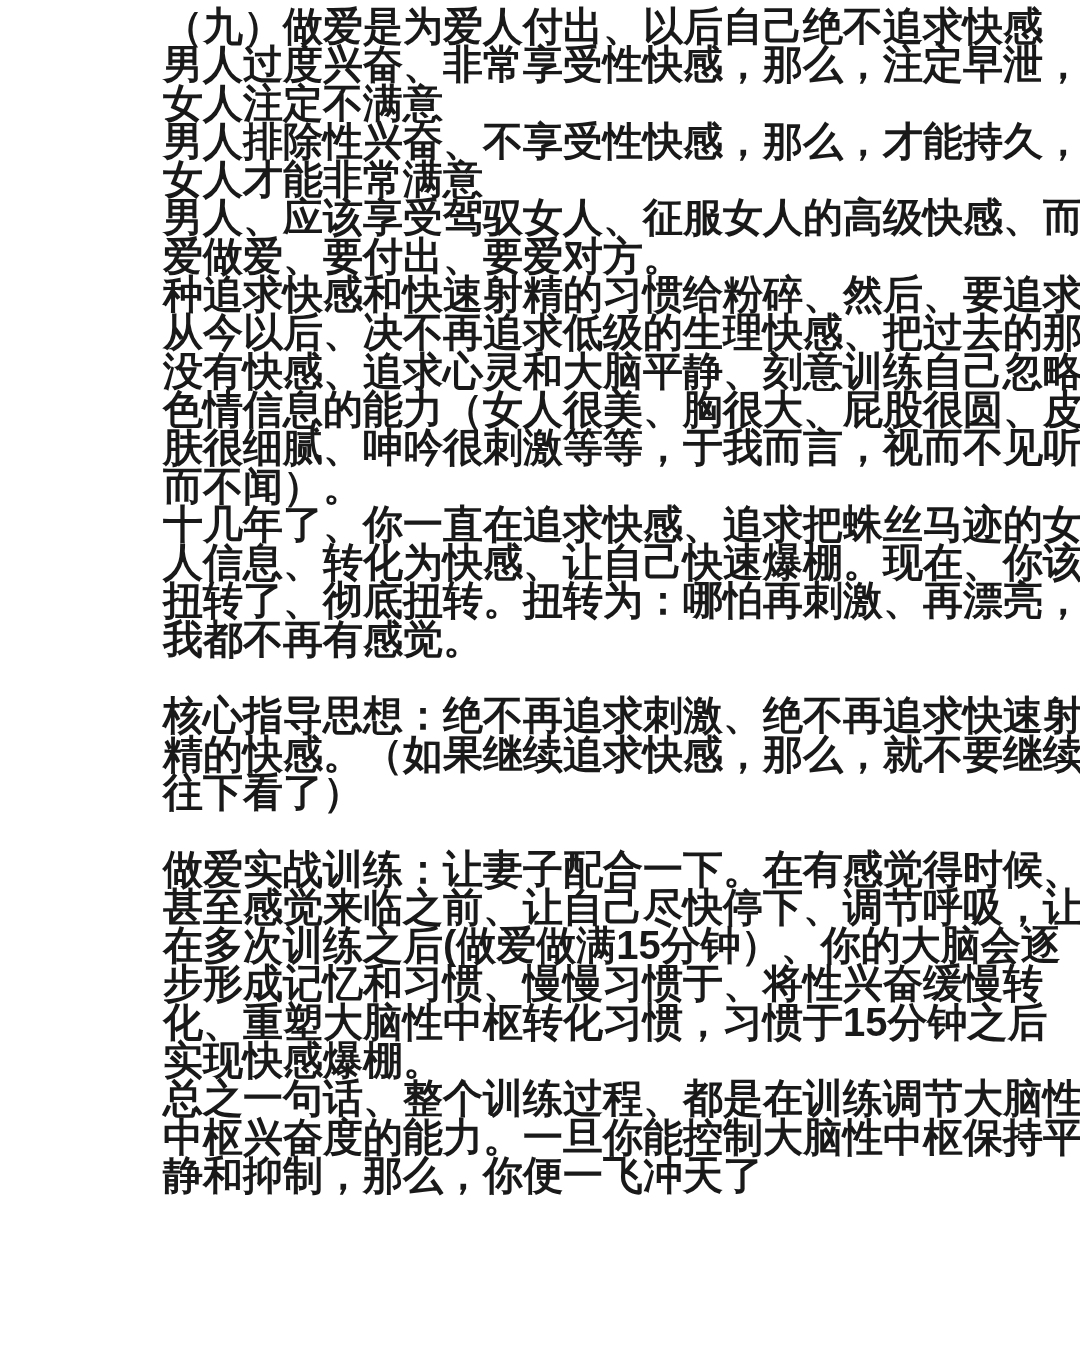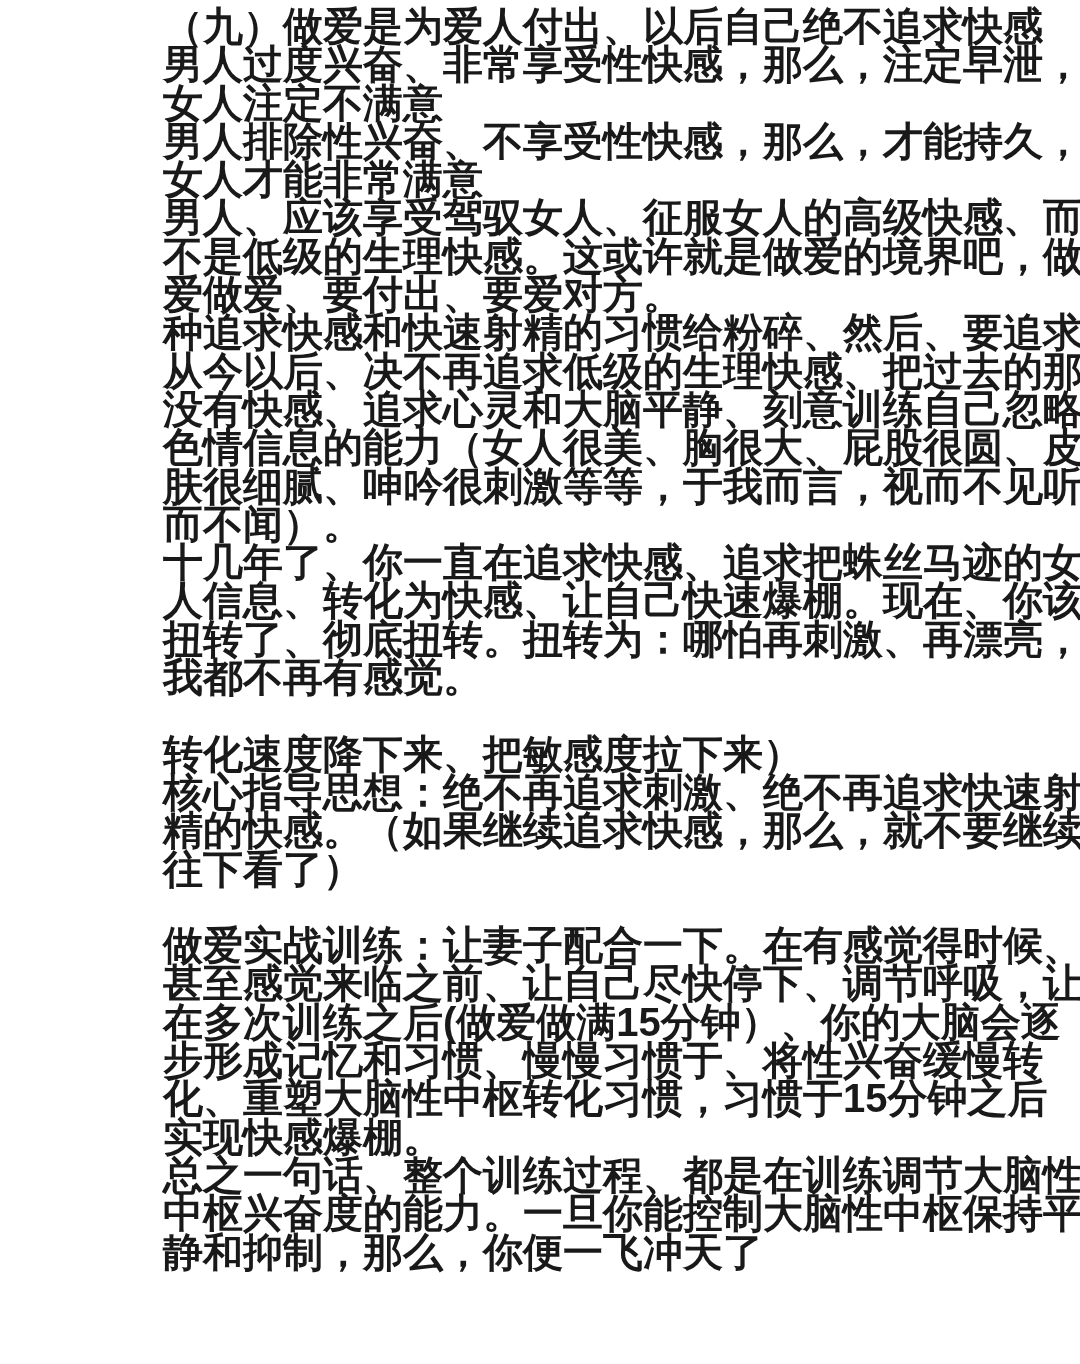--- a/index.html
+++ b/index.html
@@ -44,40 +44,38 @@
   <section>
     <div class="heading">
       <div class="line">（九）做爱是为爱人付出、以后自己绝不追求快感</div>
     </div>
     <div class="body-text">
       <div class="line">男人过度兴奋、非常享受性快感，那么，注定早泄，</div>
       <div class="line">女人注定不满意</div>
       <div class="line">男人排除性兴奋、不享受性快感，那么，才能持久，</div>
       <div class="line">女人才能非常满意</div>
       <div class="line">男人、应该享受驾驭女人、征服女人的高级快感、而</div>
-      <div class="line">不是低级的生理快感。这或许就是做爱的境界吧，做</div>
       <div class="line">爱做爱、要付出、要爱对方。</div>
       <div class="line">种追求快感和快速射精的习惯给粉碎、然后、要追求</div>
       <div class="line">从今以后、决不再追求低级的生理快感、把过去的那</div>
       <div class="line">没有快感、追求心灵和大脑平静、刻意训练自己忽略</div>
       <div class="line">色情信息的能力（女人很美、胸很大、屁股很圆、皮</div>
       <div class="line">肤很细腻、呻吟很刺激等等，于我而言，视而不见听</div>
       <div class="line">而不闻）。</div>
       <div class="line">十几年了、你一直在追求快感、追求把蛛丝马迹的女</div>
       <div class="line">人信息、转化为快感、让自己快速爆棚。现在、你该</div>
       <div class="line">扭转了、彻底扭转。扭转为：哪怕再刺激、再漂亮，</div>
       <div class="line">我都不再有感觉。</div>
     </div>
   </section>
 
   <div class="blank-line"></div>
 
   <section>
     <div class="heading">
-      <div class="line">转化速度降下来、把敏感度拉下来）</div>
       <div class="line">核心指导思想：绝不再追求刺激、绝不再追求快速射</div>
       <div class="line">精的快感。（如果继续追求快感，那么，就不要继续</div>
       <div class="line">往下看了）</div>
     </div>
     <div class="blank-line"></div>
     <div class="body-text">
       <div class="line">做爱实战训练：让妻子配合一下。在有感觉得时候、</div>
       <div class="line">甚至感觉来临之前、让自己尽快停下、调节呼吸，让</div>
       <div class="line">在多次训练之后(做爱做满15分钟）、你的大脑会逐</div>
       <div class="line">步形成记忆和习惯、慢慢习惯于、将性兴奋缓慢转</div>

